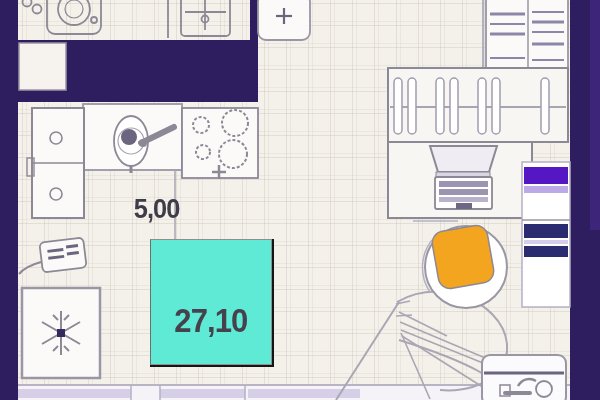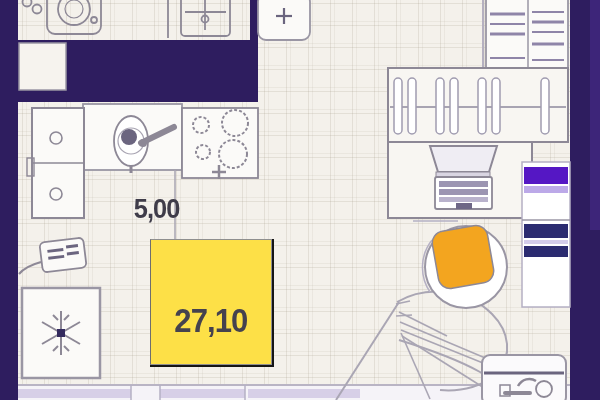--- a/index.html
+++ b/index.html
@@ -13,21 +13,21 @@
       repeating-linear-gradient(90deg, transparent 0 4px, rgba(150,140,120,.10) 4px 5px, transparent 5px 22px);}
   svg{position:absolute;inset:0;display:block;}
   .dim-label{position:absolute;left:120px;top:194px;width:78px;text-align:center;
     font-size:27px;font-weight:700;color:#3F3C49;letter-spacing:-1px;
     transform:scaleX(.94);transform-origin:left center;}
   .unit-label{position:absolute;left:150px;top:239px;display:flex;
     border-right:2px solid #151515;border-bottom:2px solid #151515;cursor:pointer;}
   .cell{height:126px;box-sizing:border-box;display:flex;align-items:center;justify-content:center;}
   .cell-orange{width:124px;background:#F3A51F;border:1px solid #8f8f8f;border-right:none;}
   .cell-orange span{font-size:56px;font-weight:700;color:#FCF3CF;transform:scaleX(.95);}
-  .cell-white{width:122px;background:#fde047;border:1px solid #8f8f8f;border-left:1px solid #6e6e6e;}
+  .cell-white{width:122px;background:#5eead4;border:1px solid #8f8f8f;border-left:1px solid #6e6e6e;}
   .cell-white span{font-size:33px;font-weight:700;color:#45424E;letter-spacing:-1px;
     margin-top:38px;transform:scaleX(.94);}
 </style>
 </head>
 <body>
 
 <div class="stage">
   <div class="floor"></div>
 
   <svg viewBox="0 0 600 400" width="600" height="400">

